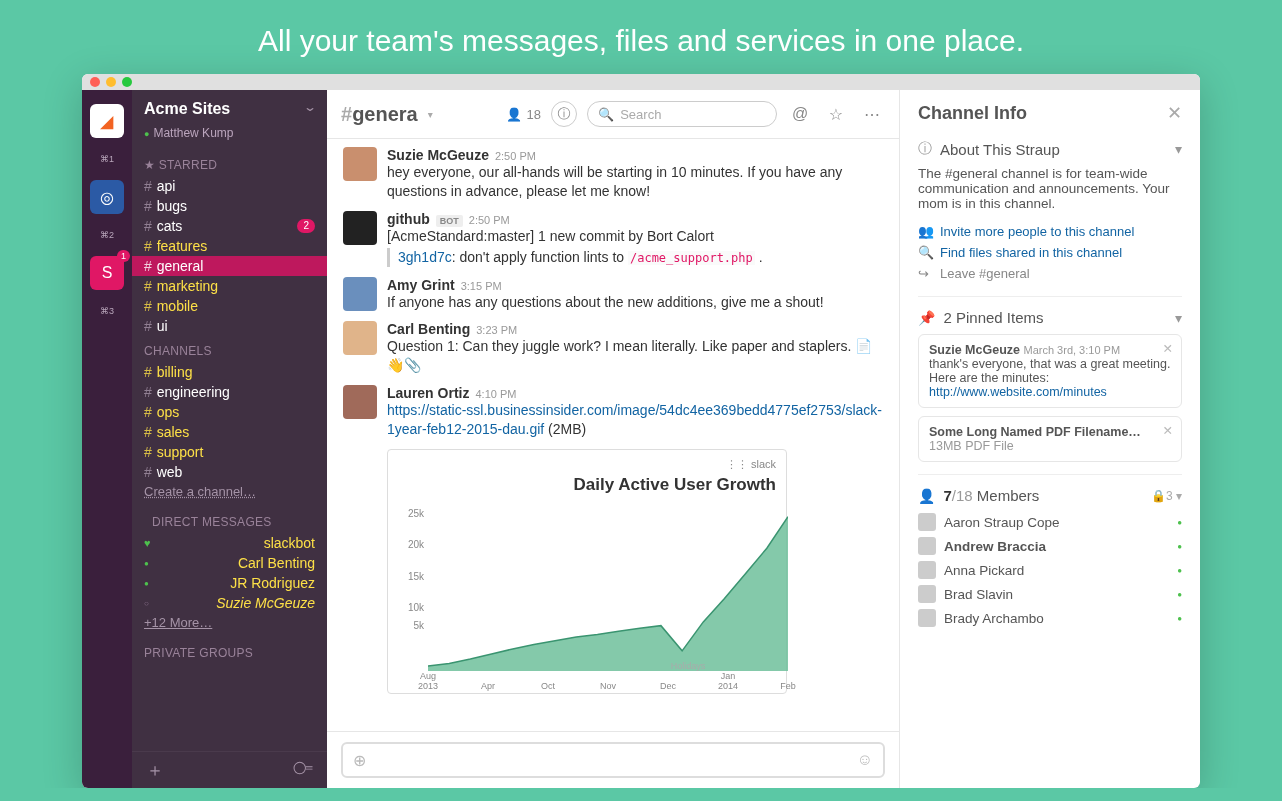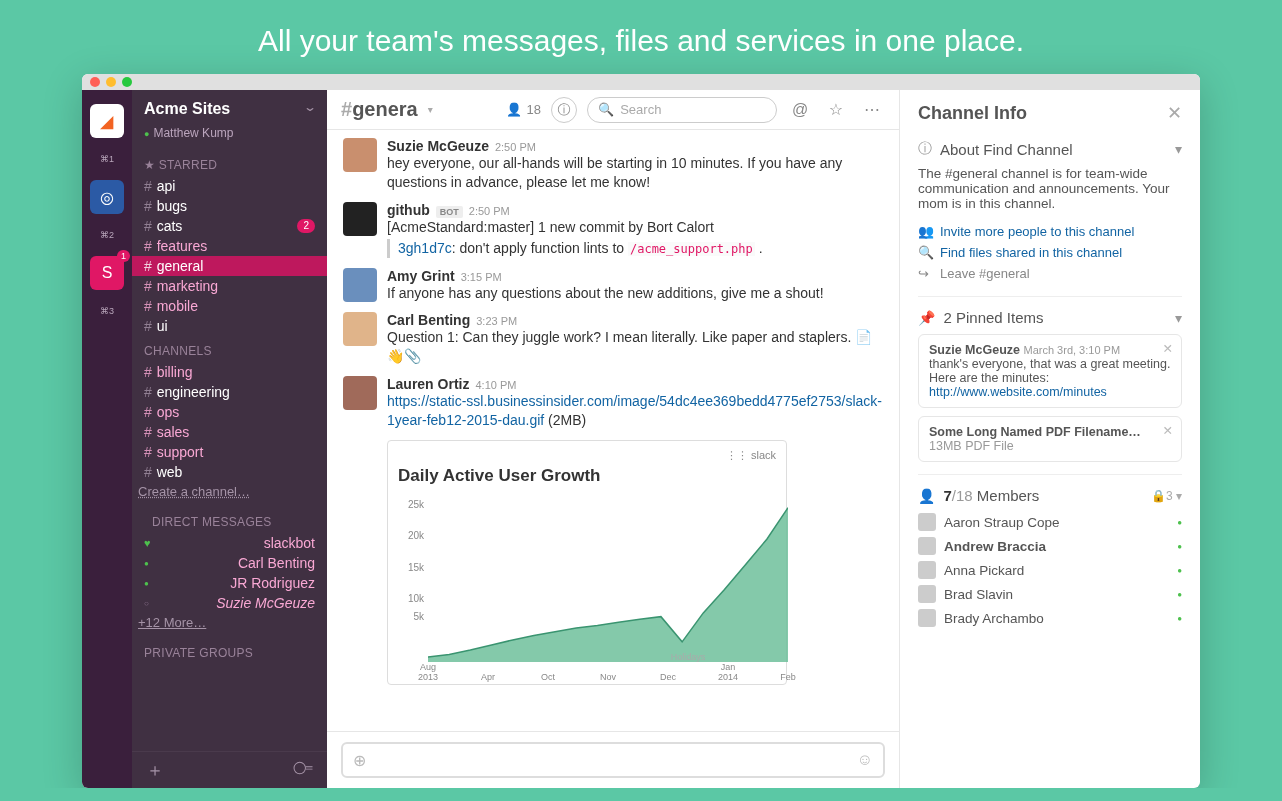--- a/index.html
+++ b/index.html
@@ -23,57 +23,57 @@
 
 .sidebar { width: 195px; background: #403042; color: #a593a7; display: flex; flex-direction: column; font-size: 14px; }
 .shead { padding: 10px 12px; display: flex; justify-content: space-between; align-items: flex-start; }
 .team { color: #fff; font-weight: bold; font-size: 16px; }
 .presence { font-size: 12px; color: #bba5bd; margin-top: 8px; }
 .presence::before { content: "●"; color: #4ec14e; margin-right: 4px; font-size: 9px; }
 .chev { color: #a593a7; font-size: 12px; transform: scaleX(1.4); }
 .sh { font-size: 12px; letter-spacing: .3px; color: #998299; margin: 8px 0 4px; }
 .sh.star::before { content: "★ "; }
 .sitem { padding: 2px 12px; cursor: pointer; font-size: 14px; display: flex; align-items: center; justify-content: space-between; }
-.sitem.dim { color: #f9a8d4; }
+.sitem.dim { color: #fde047; }
 .sitem.active { background: #be185d; color: #fff; }
 .sitem .pre { opacity: .8; margin-right: 1px; }
 .badge { background: #e01765; color: #fff; border-radius: 9px; font-size: 10px; padding: 0 6px; line-height: 14px; }
 .bold { color: #fff; font-weight: 500; }
 .dm::before { content: "● "; color: #4ec14e; font-size: 8px; }
 .dm.away::before { content: "○ "; color: #8a718c; }
 .dm.heart::before { content: "♥ "; font-size: 11px; }
-.link { color: #a593a7; text-decoration: underline dotted; font-size: 13px; padding: 2px 6px; display: block; }
+.link { color: #a593a7; text-decoration: underline dotted; font-size: 13px; padding: 2px 12px; display: block; }
 .morelink { text-decoration: underline; }
 .sfoot { margin-top: auto; display: flex; justify-content: space-between; padding: 6px 14px; border-top: 1px solid #4a3a4c; color: #a593a7; font-size: 18px; }
 
 
 .main { flex: 1; display: flex; min-width: 0; }
 .center { flex: 1; display: flex; flex-direction: column; border-right: 1px solid #e6e6e6; min-width: 0; }
-.cheader { height: 40px; border-bottom: 1px solid #e6e6e6; display: flex; align-items: center; padding: 0 14px; gap: 10px; }
+.cheader { height: 49px; border-bottom: 1px solid #e6e6e6; display: flex; align-items: center; padding: 0 14px; gap: 10px; }
 .chname { font-size: 20px; font-weight: 700; color: #555; }
 .chname .h { color: #aaa; }
 .small-chev { color: #aaa; font-size: 10px; }
 .spacer { flex: 1; }
 .mcount { color: #888; font-size: 13px; display: flex; align-items: center; gap: 4px; }
 .iconbtn { width: 26px; height: 26px; border: 1px solid #ccc; border-radius: 50%; display: flex; align-items: center; justify-content: center; color: #888; font-size: 13px; cursor: pointer; }
 .iconbtn.plain { border: none; font-size: 16px; }
 .search { border: 1px solid #ccc; border-radius: 13px; height: 26px; width: 190px; display: flex; align-items: center; padding: 0 10px; color: #aaa; font-size: 13px; gap: 6px; }
 .msgs { flex: 1; overflow: hidden; padding: 8px 16px; font-size: 14px; color: #333; }
 .msg { display: flex; gap: 10px; margin-bottom: 10px; }
 .av { width: 34px; height: 34px; border-radius: 4px; flex-shrink: 0; background: #ccc; display: flex; align-items: center; justify-content: center; font-size: 16px; }
 .mhead { display: flex; align-items: baseline; gap: 6px; }
 .un { font-weight: 700; }
 .ts { font-size: 11px; color: #999; }
 .botbadge { background: #eee; color: #888; font-size: 9px; padding: 1px 4px; border-radius: 2px; font-weight: 700; }
 .body { line-height: 1.35; }
 .body a, .lnk { color: #1264a3; text-decoration: none; }
 .code { color: #e01765; font-family: Menlo, monospace; font-size: 12px; background: #fafafa; padding: 0 2px; }
 .commit { border-left: 3px solid #ccc; padding-left: 8px; margin-top: 2px; }
 .chartbox { border: 1px solid #ddd; border-radius: 4px; margin-top: 6px; width: 400px; padding: 8px 10px 4px; }
-.charttitle { text-align: left; font-weight: 700; font-size: 17px; margin: 4px 0 6px; }
+.charttitle { text-align: right; font-weight: 700; font-size: 17px; margin: 4px 0 6px; }
 .slacklogo { text-align: right; font-size: 11px; color: #888; }
 .chart { position: relative; height: 190px; }
 .ylab { position: absolute; left: 0; width: 26px; text-align: right; font-size: 10px; color: #888; }
 .xlab { position: absolute; bottom: -2px; font-size: 9px; color: #888; transform: translateX(-50%); text-align: center; }
 svg.plot { position: absolute; left: 30px; top: 0; }
 .inputrow { border-top: 1px solid #e6e6e6; padding: 10px 14px; }
 .inputbox { border: 2px solid #ddd; border-radius: 6px; height: 36px; display: flex; align-items: center; padding: 0 10px; color: #bbb; justify-content: space-between; }
 
 
 .right { width: 300px; display: flex; flex-direction: column; }
@@ -311,21 +311,21 @@
       <div class="right">
         <div class="rtitle">
           <span>Channel Info</span>
           <span style="color:#aaa;font-weight:300">✕</span>
         </div>
         <div class="rbody">
           <div class="rsec">
             <div class="rsech">
               <span class="left">
                   <span class="micon">ⓘ</span>
-                  <span>About Find Channel</span>
+                  <span>About This Straup</span>
                 </span>
               <span class="micon">▾</span>
             </div>
             <div style="margin-top:8px">The #general channel is for team-wide communication and announcements. Your mom is in this channel.</div>
             <div style="height:10px"></div>
             <div class="rlink">
                 <span class="ic">👥</span>
                 <span>Invite more people to this channel</span>
               </div>
             <div class="rlink">

